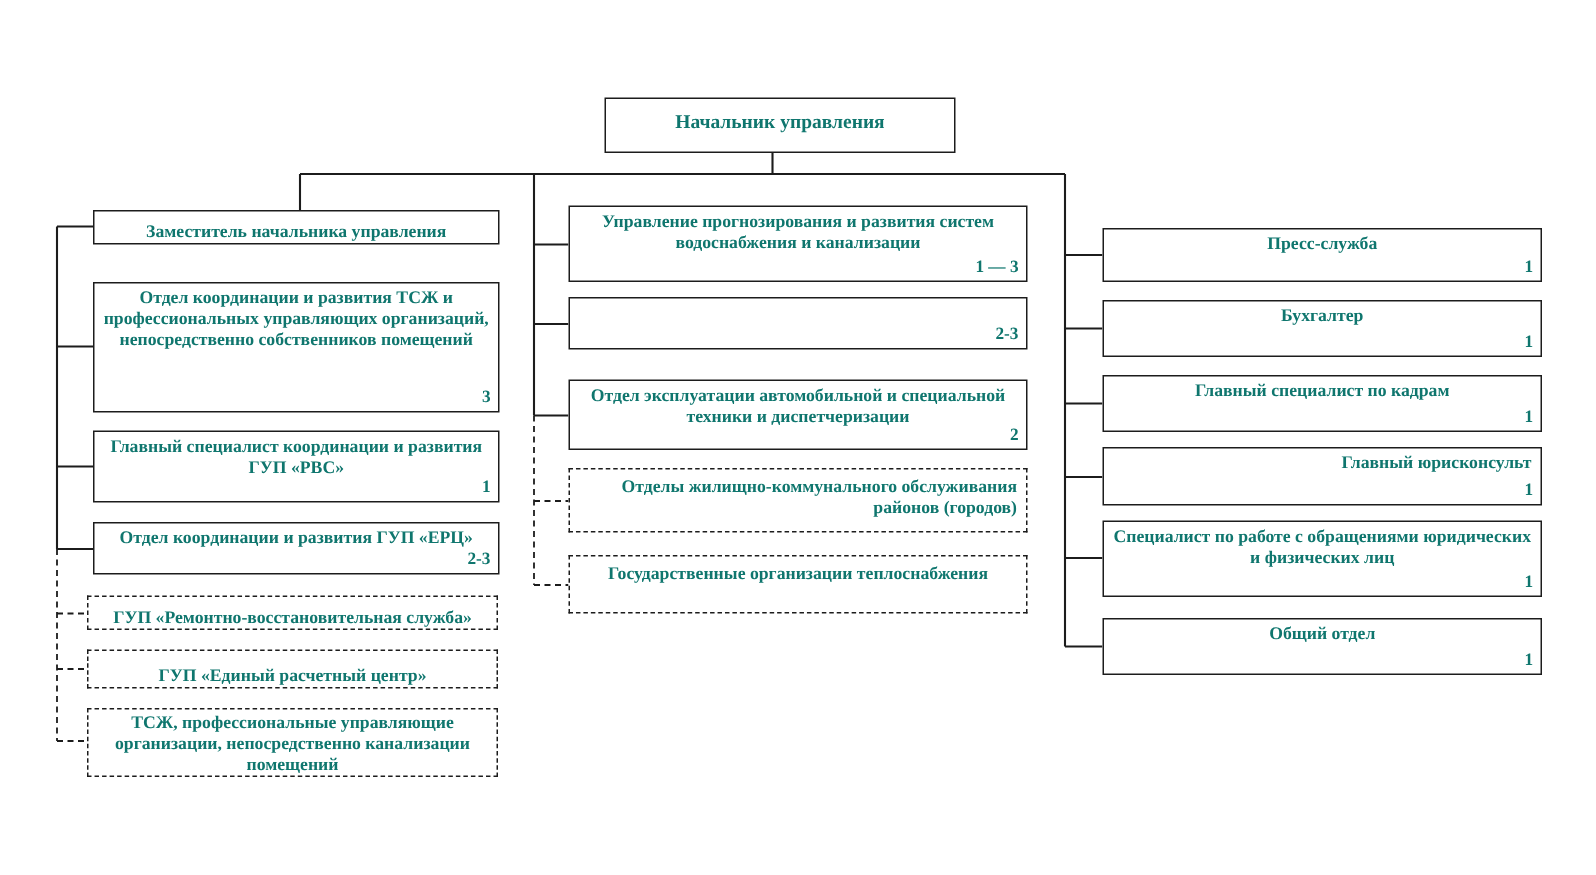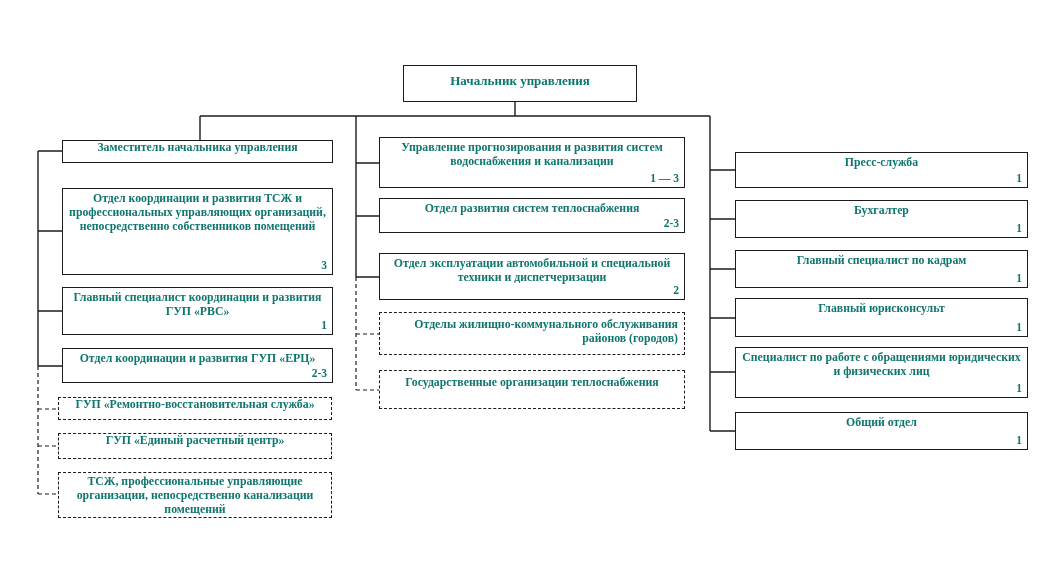--- a/index.html
+++ b/index.html
@@ -23,41 +23,41 @@
     text-align:center;
     padding:3px 6px 2px;
   }
   .node.dashed{border:1.4px dashed #1c1c1c;}
   .node .cnt{
     position:absolute;
     right:5px;bottom:1px;
     font-size:11.5px;
   }
   .node.vc{
-    display:flex;align-items:flex-start;justify-content:center;
+    display:flex;align-items:flex-end;justify-content:center;
     padding-top:0;padding-bottom:0;
   }
   
   #n-root{left:403px;top:65px;width:234px;height:37px;padding-top:7px;font-size:13px;}
   #n-l1{left:62px;top:140px;width:271px;height:23px;}
   #n-l2{left:62px;top:188px;width:271px;height:87px;}
   #n-l3{left:62px;top:287px;width:271px;height:48px;}
   #n-l4{left:62px;top:348px;width:271px;height:35px;}
   #n-ld1{left:58px;top:397px;width:274px;height:23px;}
   #n-ld2{left:58px;top:433px;width:274px;height:26px;}
   #n-ld3{left:58px;top:472px;width:274px;height:46px;padding-top:2px;}
   #n-m1{left:379px;top:137px;width:306px;height:51px;}
   #n-m2{left:379px;top:198px;width:306px;height:35px;}
   #n-m3{left:379px;top:253px;width:306px;height:47px;}
   #n-md1{left:379px;top:312px;width:306px;height:43px;padding-top:5px;text-align:right;}
   #n-md2{left:379px;top:370px;width:306px;height:39px;padding-top:5px;}
   #n-r1{left:735px;top:152px;width:293px;height:36px;}
   #n-r2{left:735px;top:200px;width:293px;height:38px;}
   #n-r3{left:735px;top:250px;width:293px;height:38px;}
-  #n-r4{left:735px;top:298px;width:293px;height:39px;}
+  #n-r4{left:735px;top:298px;width:293px;height:39px;text-align:right;}
   #n-r5{left:735px;top:347px;width:293px;height:51px;}
   #n-r6{left:735px;top:412px;width:293px;height:38px;}
 </style>
 </head>
 <body>
 
 <div id="canvas">
 
   <svg id="wires" viewBox="0 0 1064 583" xmlns="http://www.w3.org/2000/svg">
     <path d="M515 102 V116
@@ -103,21 +103,20 @@
   </div>
   <div class="node dashed" id="n-ld3">
     <span class="lbl">ТСЖ, профессиональные управляющие организации, непосредственно канализации помещений</span>
   </div>
 
   <div class="node" id="n-m1">
     <span class="lbl">Управление прогнозирования и развития систем водоснабжения и канализации</span>
     <span class="cnt">1 — 3</span>
   </div>
   <div class="node" id="n-m2">
-    <span class="lbl">Отдел развития систем теплоснабжения</span>
     <span class="cnt">2-3</span>
   </div>
   <div class="node" id="n-m3">
     <span class="lbl">Отдел эксплуатации автомобильной и специальной техники и диспетчеризации</span>
     <span class="cnt">2</span>
   </div>
   <div class="node dashed" id="n-md1">
     <span class="lbl">Отделы жилищно-коммунального обслуживания районов (городов)</span>
   </div>
   <div class="node dashed" id="n-md2">

